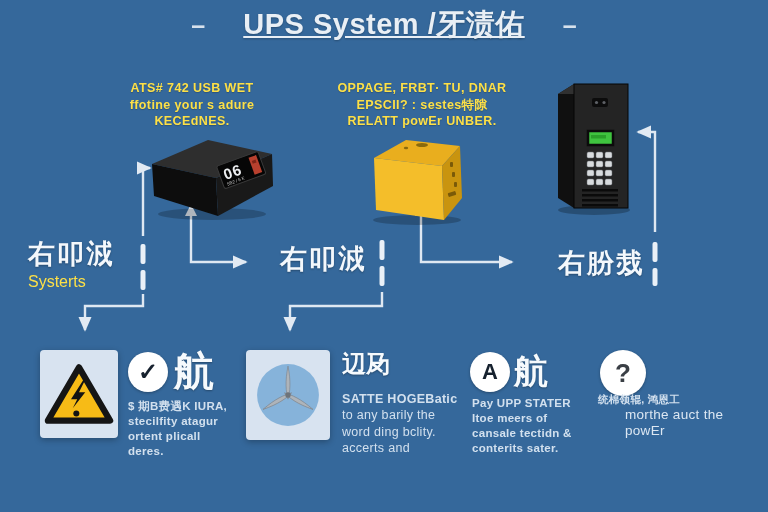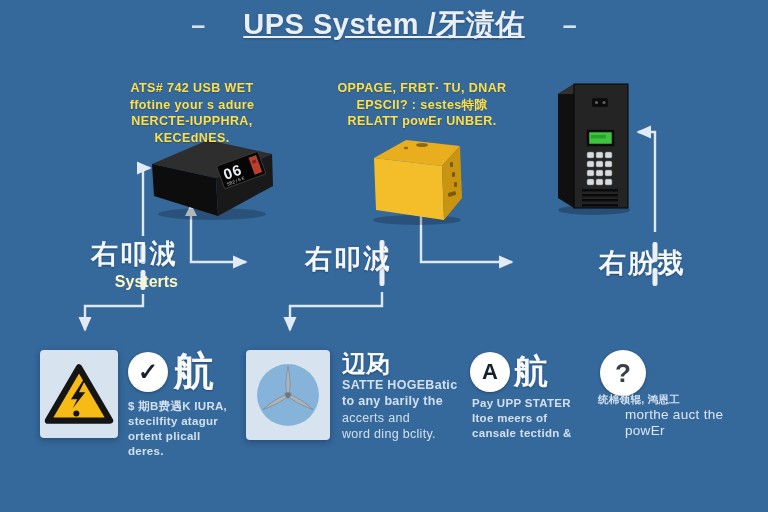--- a/index.html
+++ b/index.html
@@ -14,23 +14,23 @@
   .title{position:absolute;top:5px;left:0;width:100%;display:flex;justify-content:center;
          align-items:center;gap:38px;color:#E9EFF5;z-index:3;}
   .title .dash{font-size:25px;font-weight:700;opacity:.9;}
   .title .text{font-size:29px;font-weight:600;letter-spacing:.5px;text-shadow:0 1px 2px rgba(0,0,0,.25);text-decoration:underline;}
 
   .note{position:absolute;z-index:3;text-align:center;color:#fde047;font-size:12.5px;
         font-weight:700;line-height:1.32;letter-spacing:.4px;text-shadow:0 1px 1px rgba(0,0,0,.2);}
   #note1{left:92px;top:80px;width:200px;}
   #note2{left:310px;top:80px;width:224px;}
 
-  .midlabel{position:absolute;z-index:3;color:#F4F8FC;text-align:right;}
+  .midlabel{position:absolute;z-index:3;color:#F4F8FC;text-align:left;}
   .midlabel .cjk{font-size:27px;font-weight:700;letter-spacing:2px;text-shadow:0 1px 2px rgba(0,0,0,.3);}
-  .midlabel .sub{font-size:16px;color:#fef9c3;margin-top:1px;font-weight:700;}
+  .midlabel .sub{font-size:16px;color:#fde047;margin-top:1px;font-weight:400;}
   #mlabel-left{left:28px;top:236px;width:150px;}
   #mlabel-center{left:280px;top:241px;width:112px;}
   #mlabel-right{left:558px;top:245px;width:128px;}
 
   .panel{position:absolute;z-index:2;background:#D8E3F0;border-radius:4px;
          box-shadow:0 2px 6px rgba(0,0,0,.28);display:flex;align-items:center;justify-content:center;}
   #warn-panel{left:40px;top:350px;width:78px;height:88px;}
   #fan-panel{left:246px;top:350px;width:84px;height:90px;}
 
   .badge{position:absolute;z-index:3;background:#FFFFFF;border-radius:50%;display:flex;
@@ -42,21 +42,21 @@
 
   .cjk-heading{position:absolute;z-index:3;color:#F6FAFD;font-weight:700;
                text-shadow:0 1px 2px rgba(0,0,0,.3);}
   #check-heading{left:174px;top:344px;font-size:40px;}
   #fan-heading{left:342px;top:348px;font-size:24px;}
   #a-heading{left:514px;top:349px;font-size:34px;}
 
   .para{position:absolute;z-index:3;color:#D2E0EE;font-size:11.5px;font-weight:700;
         line-height:1.3;letter-spacing:.3px;}
   #para-check{left:128px;top:399px;width:120px;}
-  #para-fan{left:342px;top:377px;width:120px;font-size:12.5px;}
+  #para-fan{left:342px;top:391px;width:120px;font-size:12.5px;}
   #para-a{left:472px;top:396px;width:126px;}
   #para-q{left:598px;top:393px;width:140px;}
   .q-cjk{font-size:10.5px;}
   .q-lat{font-size:13.5px;font-weight:400;color:#DCE7F2;line-height:1.2;padding-left:27px;}
 </style>
 </head>
 <body>
 
 <div class="canvas">
 
@@ -95,21 +95,20 @@
 
   <div class="title">
     <span class="dash">–</span>
     <span class="text">UPS System /牙渍佑</span>
     <span class="dash">–</span>
   </div>
 
   <div class="note" id="note1">
     <div>ATS# 742 USB WET</div>
     <div>ffotine your s adure</div>
-    <div>NERCTE-IUPPHRA,</div>
     <div>KECEdNES.</div>
   </div>
   <div class="note" id="note2">
     <div>OPPAGE, FRBT· TU, DNAR</div>
     <div>EPSCII? : sestes特隙</div>
     <div>RELATT powEr UNBER.</div>
   </div>
 
   <svg class="device" style="left:146px;top:130px;" width="132" height="92" viewBox="0 0 132 92">
     <ellipse cx="66" cy="84" rx="54" ry="6" fill="rgba(0,0,0,0.22)"></ellipse>
@@ -209,33 +208,34 @@
         <path d="M32,36 C30,29 29,19 32,4 C35,19 34,29 32,36 Z"></path>
         <path d="M32,36 C30,29 29,19 32,4 C35,19 34,29 32,36 Z" transform="rotate(120 32 32)"></path>
         <path d="M32,36 C30,29 29,19 32,4 C35,19 34,29 32,36 Z" transform="rotate(240 32 32)"></path>
       </g>
       <circle cx="32" cy="32" r="2.6" fill="#6E747A"></circle>
     </svg>
   </div>
   <div class="cjk-heading" id="fan-heading">辺夃</div>
   <div class="para" id="para-fan">
     <div>SATTE HOGEBatic</div>
-    <div style="font-weight:700;">to any barily the</div>
+    <div style="font-weight:400;">to any barily the</div>
+    <div style="font-weight:400;">word ding bclity.</div>
     <div style="font-weight:400;">accerts and</div>
-    <div style="font-weight:400;">word ding bclity.</div>
   </div>
 
   <div class="badge" id="a-badge">
     <span>A</span>
   </div>
   <div class="cjk-heading" id="a-heading">航</div>
   <div class="para" id="para-a">
     <div>Pay UPP STATER</div>
     <div>Itoe meers of</div>
     <div>cansale tectidn &amp;</div>
+    <div>conterits sater.</div>
   </div>
 
   <div class="badge" id="q-badge">
     <span>?</span>
   </div>
   <div class="para" id="para-q">
     <div class="q-cjk">统棉领辊, 鸿恩工</div>
     <div class="q-lat">morthe auct the</div>
     <div class="q-lat">powEr</div>
   </div>

